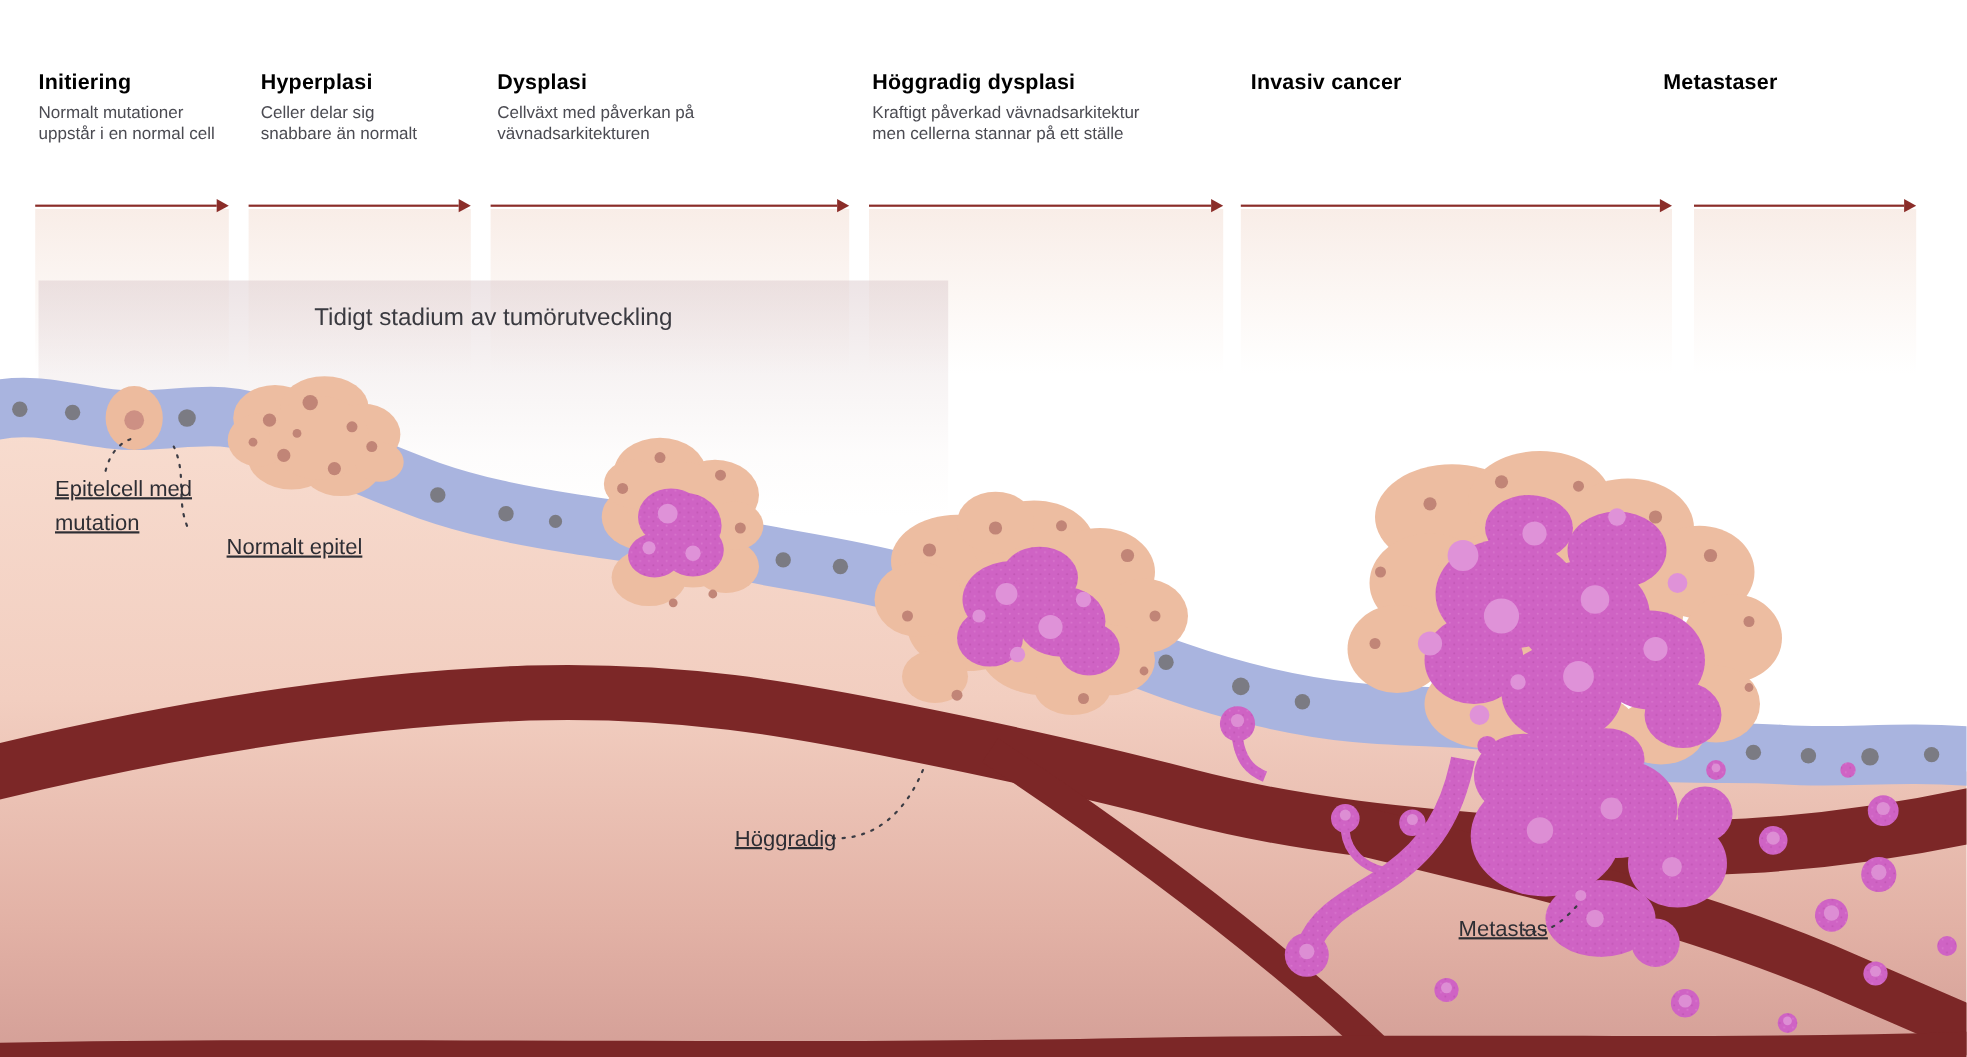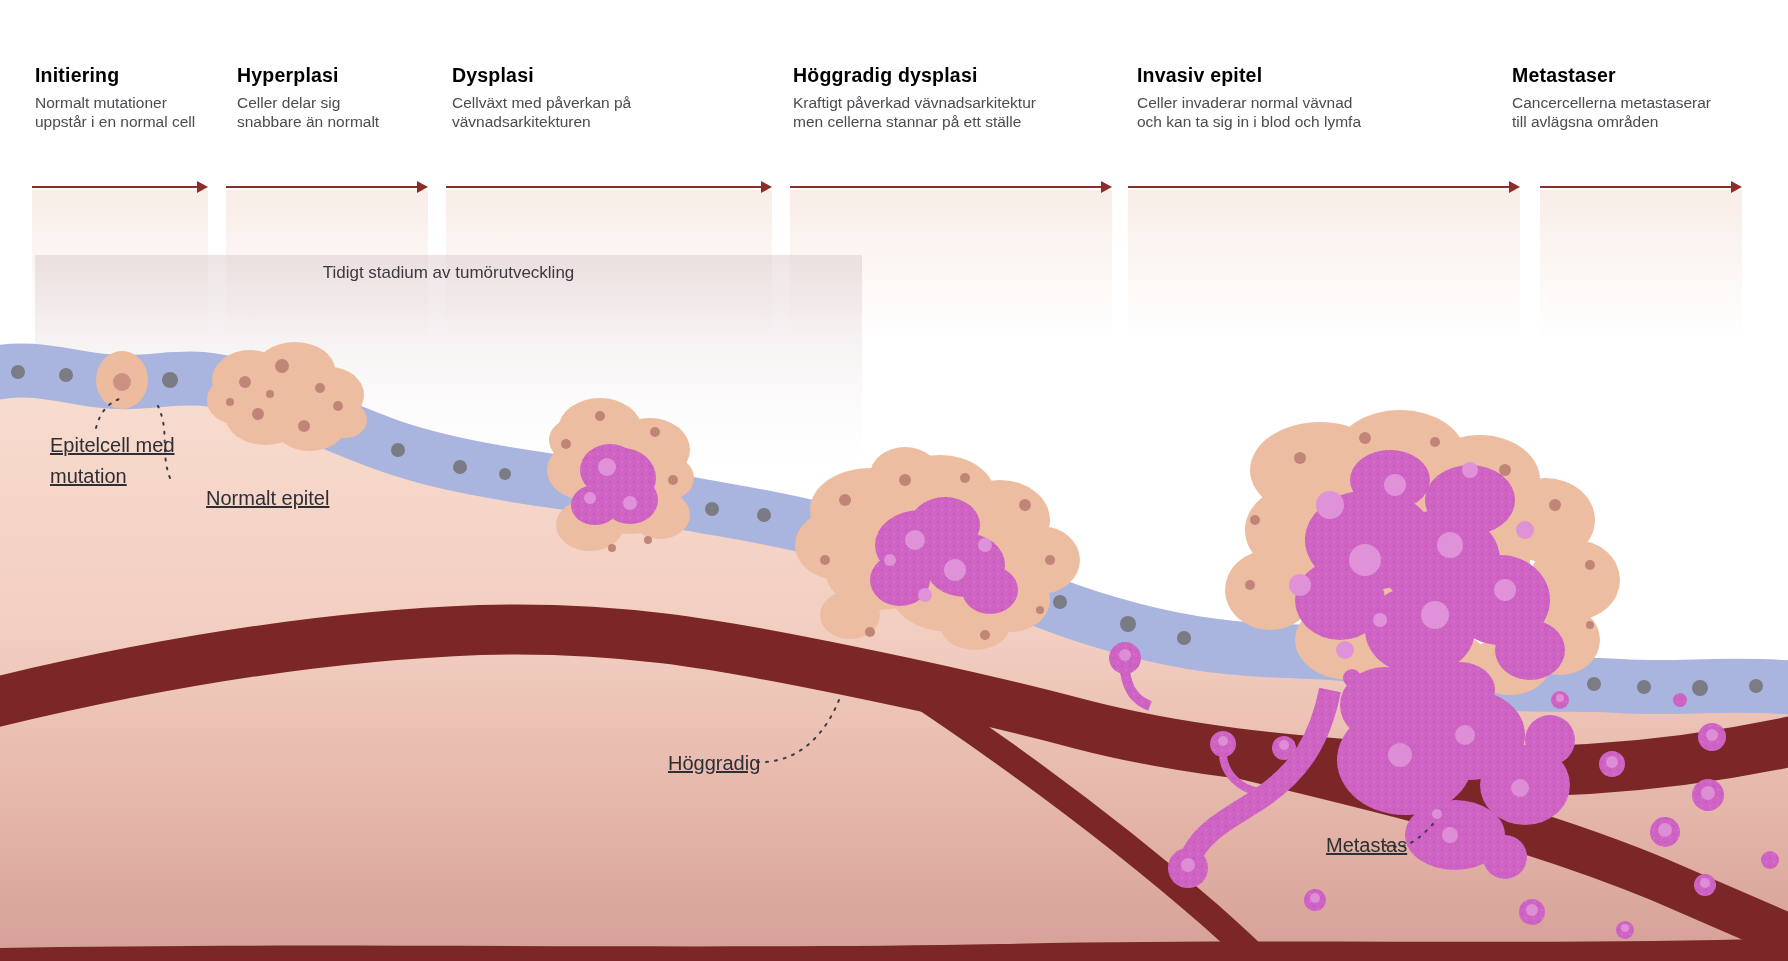--- a/index.html
+++ b/index.html
@@ -12,21 +12,21 @@
   
   .arrow{position:absolute;top:186px;height:0;border-top:2.5px solid #8b2d29;z-index:6;}
   .arrow:after{content:"";position:absolute;right:-11px;top:-7.5px;width:0;height:0;
                border-left:11px solid #8b2d29;border-top:6.5px solid transparent;border-bottom:6.5px solid transparent;}
   
   .strip{position:absolute;top:190px;height:150px;z-index:1;
          background:linear-gradient(180deg,rgba(248,236,230,.95) 0%,rgba(250,241,236,.55) 55%,rgba(255,255,255,0) 100%);}
   
   .band{position:absolute;left:35px;top:255px;width:827px;height:215px;z-index:2;text-align:center;
         background:linear-gradient(180deg,rgba(219,201,204,.50) 0%,rgba(228,215,216,.30) 40%,rgba(240,231,229,.14) 72%,rgba(255,255,255,0) 100%);}
-  .band span{display:inline-block;margin-top:8px;font-size:17px;color:#3a3a40;text-align:center;}
+  .band span{display:inline-block;margin-top:20px;font-size:22px;color:#3a3a40;text-align:center;}
   
   #art{position:absolute;left:0;top:0;z-index:3;}
   
   .callout{position:absolute;z-index:5;font-size:20px;color:#2e2e34;line-height:1.55;text-decoration:underline;}
 </style>
 </head>
 <body>
 
 <div id="canvas">
 
@@ -338,28 +338,24 @@
     <h2>Dysplasi</h2>
     <p>Cellväxt med påverkan på
 vävnadsarkitekturen</p>
   </div>
   <div class="stage" style="left:793px">
     <h2>Höggradig dysplasi</h2>
     <p>Kraftigt påverkad vävnadsarkitektur
 men cellerna stannar på ett ställe</p>
   </div>
   <div class="stage" style="left:1137px">
-    <h2>Invasiv epitel</h2>
-    <p>Celler invaderar normal vävnad
-och kan ta sig in i blod och lymfa</p>
+    <h2>Invasiv cancer</h2>
   </div>
   <div class="stage" style="left:1512px">
     <h2>Metastaser</h2>
-    <p>Cancercellerna metastaserar
-till avlägsna områden</p>
   </div>
 
   <div class="arrow" style="left:32px;width:165px"></div>
   <div class="arrow" style="left:226px;width:191px"></div>
   <div class="arrow" style="left:446px;width:315px"></div>
   <div class="arrow" style="left:790px;width:311px"></div>
   <div class="arrow" style="left:1128px;width:381px"></div>
   <div class="arrow" style="left:1540px;width:191px"></div>
 
 </div>

